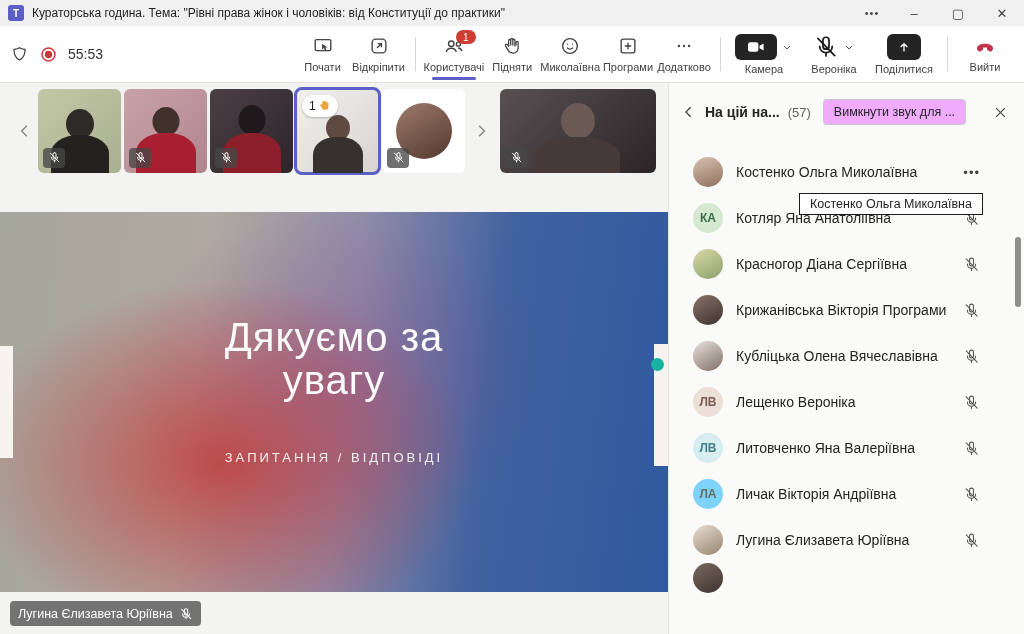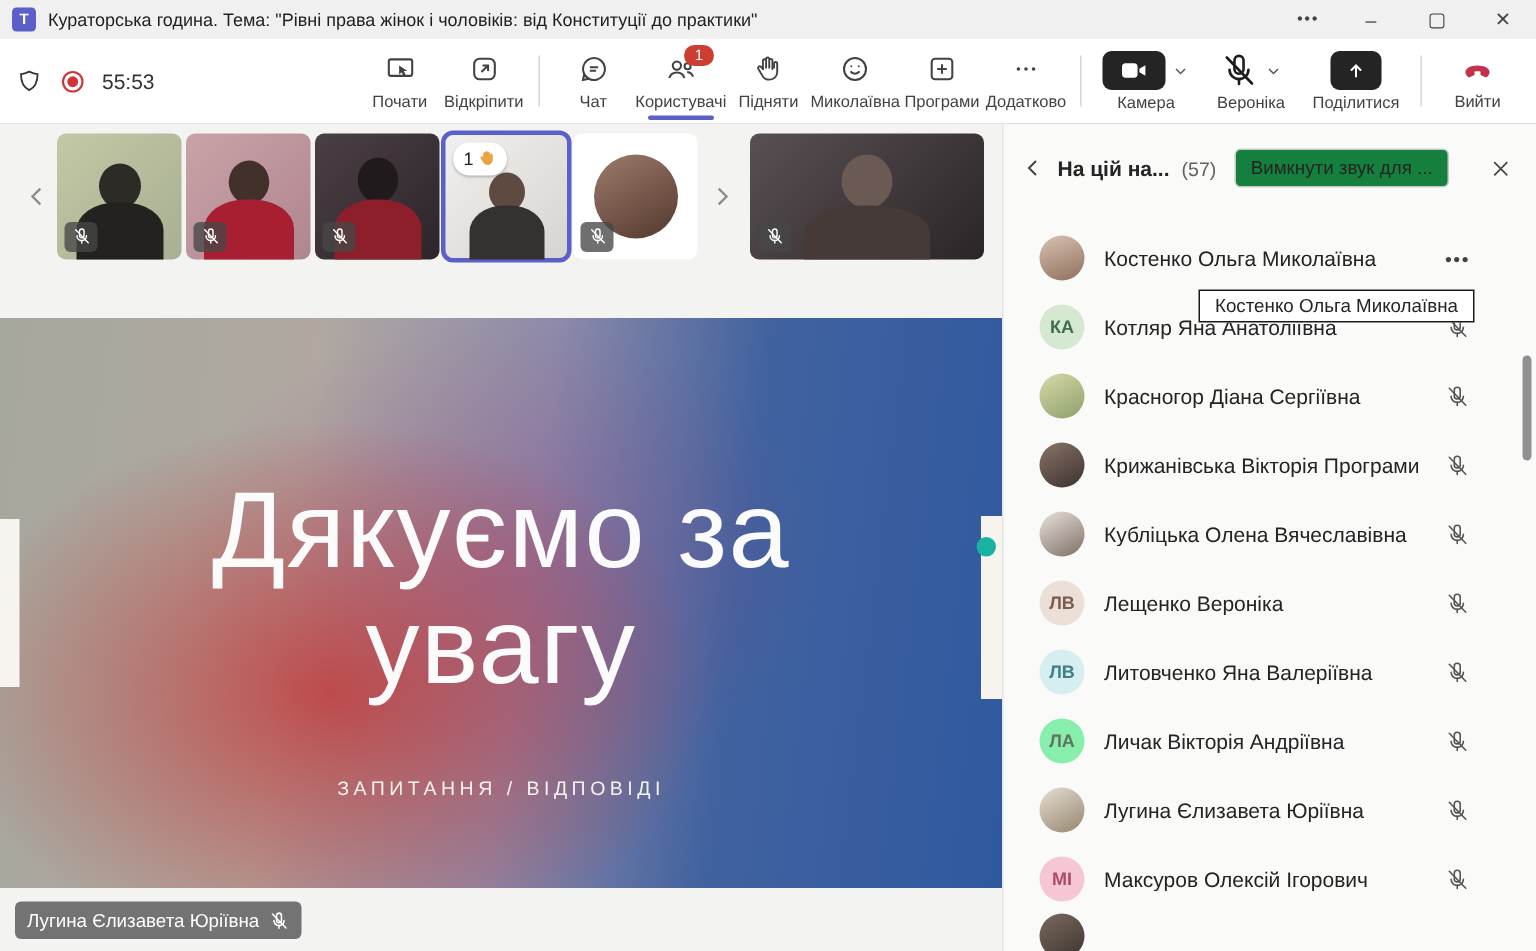--- a/index.html
+++ b/index.html
@@ -56,37 +56,37 @@
   .ava-circle{position:absolute;left:50%;top:50%;transform:translate(-50%,-50%);width:56px;height:56px;border-radius:50%;}
 
   
   .stage{position:relative;flex:1;}
   .slide{position:absolute;left:0;top:34px;width:668px;height:380px;
     background:
       radial-gradient(38% 48% at 33% 66%, rgba(196,52,52,.78), rgba(196,52,52,0) 100%),
       radial-gradient(32% 42% at 50% 42%, rgba(148,66,128,.35), rgba(148,66,128,0) 100%),
       linear-gradient(97deg,#a6a79d 0%,#b0a8a1 30%,#8e8aa9 52%,#41629f 72%,#2f599f 100%);
     display:flex;flex-direction:column;align-items:center;overflow:hidden;}
-  .slide-title{margin-top:104px;color:#fbfbfb;font-size:72px;line-height:1.07;text-align:center;font-weight:500;letter-spacing:1px;}
+  .slide-title{margin-top:104px;color:#fbfbfb;font-size:40px;line-height:1.07;text-align:center;font-weight:500;letter-spacing:1px;}
   .slide-sub{margin-top:48px;color:#f4f2ee;font-size:13px;letter-spacing:3px;}
   .notch{position:absolute;background:#f7f3ef;}
   .notch-l{left:0;top:134px;width:13px;height:112px;}
   .notch-r{right:0;top:132px;width:14px;height:122px;}
   .teal-dot{position:absolute;right:4px;top:146px;width:13px;height:13px;border-radius:50%;background:#17b2a2;}
   .nametag{position:absolute;left:10px;bottom:8px;height:25px;background:rgba(104,104,104,.92);color:#fff;border-radius:4px;display:flex;align-items:center;gap:6px;padding:0 8px;font-size:12.5px;}
   .nametag svg{width:14px;height:14px;color:#fff;}
 
   
   .panel{flex:1;background:#fafaf9;border-left:1px solid #e4e4e4;position:relative;}
   .panel-header{display:flex;align-items:center;gap:8px;padding:16px 12px 8px 12px;}
   .ph-back{color:#444;display:flex;cursor:pointer;}
   .ph-back svg{width:16px;height:16px;}
   .ph-title{font-size:14px;font-weight:bold;color:#242424;white-space:nowrap;}
   .ph-count{font-size:13px;color:#616161;}
-  .ph-btn{margin-left:4px;background:#15803d;border:1px solid #c8c8c8;border-radius:4px;font-size:12.5px;color:#242424;padding:5px 10px;white-space:nowrap;cursor:pointer;font-family:inherit;}
+  .ph-btn{margin-left:4px;background:#f0abfc;border:1px solid #c8c8c8;border-radius:4px;font-size:12.5px;color:#242424;padding:5px 10px;white-space:nowrap;cursor:pointer;font-family:inherit;}
   .ph-close{margin-left:auto;color:#444;display:flex;cursor:pointer;padding:4px;}
   .ph-close svg{width:15px;height:15px;}
 
   .plist{position:absolute;top:66px;left:0;right:0;bottom:0;overflow:hidden;}
   .prow{display:flex;align-items:center;height:46px;padding:0 44px 0 24px;cursor:pointer;}
   .pava{width:30px;height:30px;border-radius:50%;flex:0 0 auto;display:flex;align-items:center;justify-content:center;font-size:12px;font-weight:bold;}
   .pname{margin-left:13px;font-size:14px;color:#242424;white-space:nowrap;overflow:hidden;flex:1;}
   .picon{margin-left:8px;color:#555;display:flex;flex:0 0 auto;}
   .picon svg{width:17px;height:17px;}
   .pmore{font-size:13px;color:#424242;letter-spacing:1px;}
@@ -140,29 +140,20 @@
       <div class="tbtn">
         <span>
           <svg viewBox="0 0 24 24" fill="none" stroke="currentColor" stroke-width="1.5">
               <rect x="4.5" y="4.5" width="15" height="15" rx="4"></rect>
               <path d="M9.8 14.2l4.6-4.6M10.6 9.4h4v4"></path>
             </svg>
         </span>
         <span class="lbl">Відкріпити</span>
       </div>
       <div class="vdiv"></div>
-      <div class="tbtn">
-        <span>
-          <svg viewBox="0 0 24 24" fill="none" stroke="currentColor" stroke-width="1.5">
-              <path d="M12 4a8 8 0 1 1-7.1 11.7L4 20l4.3-.9A8 8 0 0 1 12 4z"></path>
-              <path d="M9 10.7h6M9 13.3h4.5"></path>
-            </svg>
-        </span>
-        <span class="lbl">Чат</span>
-      </div>
       <div class="tbtn active">
         <span class="badge">1</span>
         <span>
           <svg viewBox="0 0 24 24" fill="none" stroke="currentColor" stroke-width="1.5">
               <circle cx="9" cy="9.5" r="3"></circle>
               <path d="M3.5 18.5c.8-2.6 3-4 5.5-4s4.7 1.4 5.5 4"></path>
               <circle cx="16.8" cy="10" r="2.2"></circle>
               <path d="M16.5 14.2c2 .2 3.6 1.4 4.2 3.4"></path>
             </svg>
         </span>
@@ -494,21 +485,21 @@
               <svg viewBox="0 0 24 24" fill="none" stroke="currentColor" stroke-width="1.5" stroke-linecap="round">
                 <rect x="9.2" y="3" width="5.6" height="11" rx="2.8"></rect>
                 <path d="M6.2 11.5a5.8 5.8 0 0 0 11.6 0"></path>
                 <path d="M12 17.3v3"></path>
                 <path d="M4.5 4l15.5 16"></path>
               </svg>
             </span>
         </div>
 
         <div class="prow">
-          <span class="pava" style=";background:#86efac;color:#667060">
+          <span class="pava" style=";background:#7dd3fc;color:#667060">
               <span>ЛА</span>
             </span>
           <span class="pname">Личак Вікторія Андріївна</span>
           <span class="picon">
               <svg viewBox="0 0 24 24" fill="none" stroke="currentColor" stroke-width="1.5" stroke-linecap="round">
                 <rect x="9.2" y="3" width="5.6" height="11" rx="2.8"></rect>
                 <path d="M6.2 11.5a5.8 5.8 0 0 0 11.6 0"></path>
                 <path d="M12 17.3v3"></path>
                 <path d="M4.5 4l15.5 16"></path>
               </svg>
@@ -523,34 +514,20 @@
           <span class="picon">
               <svg viewBox="0 0 24 24" fill="none" stroke="currentColor" stroke-width="1.5" stroke-linecap="round">
                 <rect x="9.2" y="3" width="5.6" height="11" rx="2.8"></rect>
                 <path d="M6.2 11.5a5.8 5.8 0 0 0 11.6 0"></path>
                 <path d="M12 17.3v3"></path>
                 <path d="M4.5 4l15.5 16"></path>
               </svg>
             </span>
         </div>
 
-        <div class="prow">
-          <span class="pava" style=";background:#f4c7d3;color:#b04a68">
-              <span>МІ</span>
-            </span>
-          <span class="pname">Максуров Олексій Ігорович</span>
-          <span class="picon">
-              <svg viewBox="0 0 24 24" fill="none" stroke="currentColor" stroke-width="1.5" stroke-linecap="round">
-                <rect x="9.2" y="3" width="5.6" height="11" rx="2.8"></rect>
-                <path d="M6.2 11.5a5.8 5.8 0 0 0 11.6 0"></path>
-                <path d="M12 17.3v3"></path>
-                <path d="M4.5 4l15.5 16"></path>
-              </svg>
-            </span>
-        </div>
 
         <div class="prow" style="height:20px;align-items:flex-start;">
           <span class="pava" style=";background:linear-gradient(150deg,#7a6a60,#3e352e)"></span>
         </div>
 
       </div>
       <span class="scroll-thumb"></span>
     </div>
   </div>
 </div>

